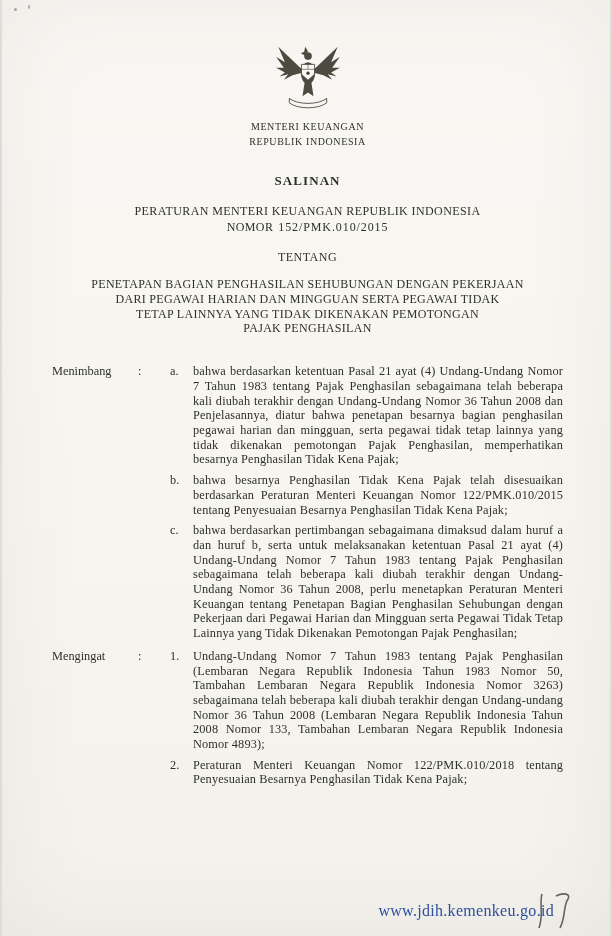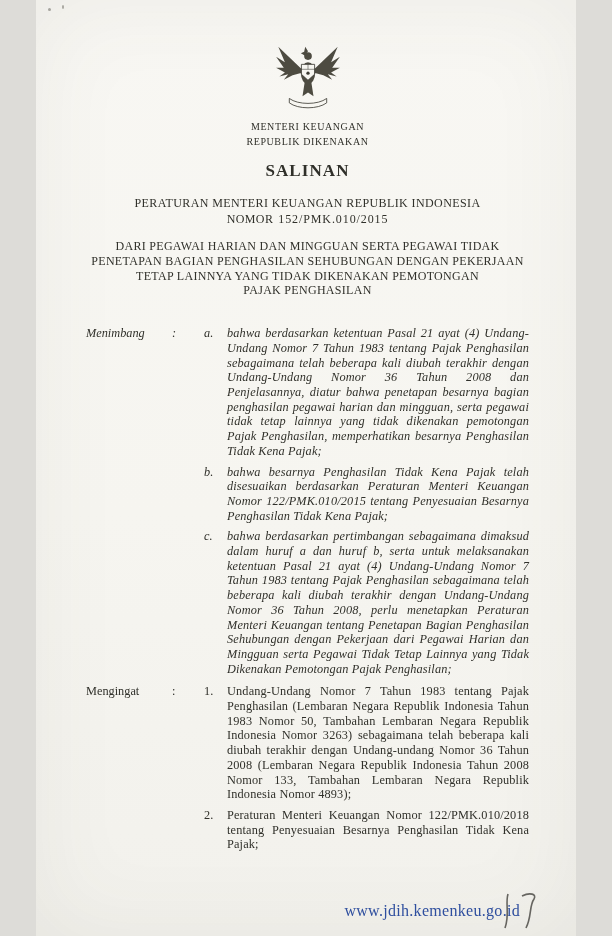--- a/index.html
+++ b/index.html
@@ -3,21 +3,21 @@
 <meta charset="utf-8">
 <style>
   * { margin: 0; padding: 0; box-sizing: border-box; }
   html, body { width: 612px; }
   body {
     font-family: "Liberation Serif", "DejaVu Serif", serif;
     background: #dddcd8;
   }
   .page {
     position: relative;
-    width: 540px;
+    width: 608px;
     height: 936px;
     margin: 0 auto;
     background: linear-gradient(180deg, #f8f7f3 0%, #f6f5f0 55%, #f2f1ec 100%);
     box-shadow: inset 0 0 90px rgba(90, 85, 70, 0.07);
     color: #30302a;
     padding: 40px 47px 0 50px;
     overflow: hidden;
   }
   .artifact-dot {
     position: absolute;
@@ -29,23 +29,23 @@
   .ministry-line {
     text-align: center;
     font-size: 10px;
     letter-spacing: 0.6px;
     line-height: 13px;
     margin-top: 2px;
   }
   .salinan {
     text-align: center;
     font-weight: bold;
-    font-size: 17px;
+    font-size: 13px;
     letter-spacing: 1.1px;
-    margin-top: 13px;
+    margin-top: 25px;
   }
   .title-block { margin-top: 15px; text-align: center; }
   .title-line {
     font-size: 12px;
     letter-spacing: 0.4px;
     line-height: 15.5px;
   }
   .num-val { margin-left: 5px; letter-spacing: 0.9px; }
   .tentang {
     text-align: center;
@@ -70,21 +70,21 @@
     margin-top: 14px;
     text-align: center;
     font-size: 12px;
     letter-spacing: 0.4px;
   }
   .clause {
     display: flex;
     font-size: 12.3px;
     line-height: 14.7px;
   }
-  .clause.menimbang { margin-top: 28px; font-style: italic; }
+  .clause.menimbang { margin-top: 28px; }
   .clause.mengingat { margin-top: 8px; justify-content: flex-end; }
   .clause-label { width: 86px; flex-shrink: 0; }
   .clause-colon { width: 32px; flex-shrink: 0; }
   .clause-items { flex: 1; }
   .item { display: flex; margin-bottom: 6px; }
   .item:last-child { margin-bottom: 0; }
   .item-marker { width: 23px; flex-shrink: 0; }
   .item-text {
     flex: 1;
     text-align: justify;
@@ -138,35 +138,36 @@
         <path d="M48 42 h24 v18 l-12 11 l-12 -11 Z" fill="#f7f6f1" stroke="#3c3a33" stroke-width="1.5"></path>
         <line x1="48" y1="51" x2="72" y2="51" stroke="#3c3a33" stroke-width="1"></line>
         <line x1="60" y1="42" x2="60" y2="51" stroke="#3c3a33" stroke-width="1"></line>
         <circle cx="60" cy="58" r="3" fill="#3c3a33"></circle>
 
         <path d="M26 104 C42 116 78 116 94 104 L94 112 C78 124 42 124 26 112 Z" fill="#f7f6f1" stroke="#3c3a33" stroke-width="1.5"></path>
       </svg>
     </div>
 
     <div class="ministry-line">MENTERI KEUANGAN</div>
-    <div class="ministry-line">REPUBLIK DIKENAKAN</div>
+    <div class="ministry-line">REPUBLIK INDONESIA</div>
 
     <div class="salinan">SALINAN</div>
 
     <div class="title-block">
       <div class="title-line">PERATURAN MENTERI KEUANGAN REPUBLIK INDONESIA</div>
       <div class="title-line">
         <span>NOMOR</span><span class="num-val">152/PMK.010/2015</span>
       </div>
     </div>
 
+    <div class="tentang">TENTANG</div>
 
     <div class="subject">
+      <div>PENETAPAN BAGIAN PENGHASILAN SEHUBUNGAN DENGAN PEKERJAAN</div>
       <div>DARI PEGAWAI HARIAN DAN MINGGUAN SERTA PEGAWAI TIDAK</div>
-      <div>PENETAPAN BAGIAN PENGHASILAN SEHUBUNGAN DENGAN PEKERJAAN</div>
       <div>TETAP LAINNYA YANG TIDAK DIKENAKAN PEMOTONGAN</div>
       <div>PAJAK PENGHASILAN</div>
     </div>
 
   </header>
 
   <section class="clause menimbang">
     <div class="clause-label">Menimbang</div>
     <div class="clause-colon">:</div>
     <div class="clause-items">

